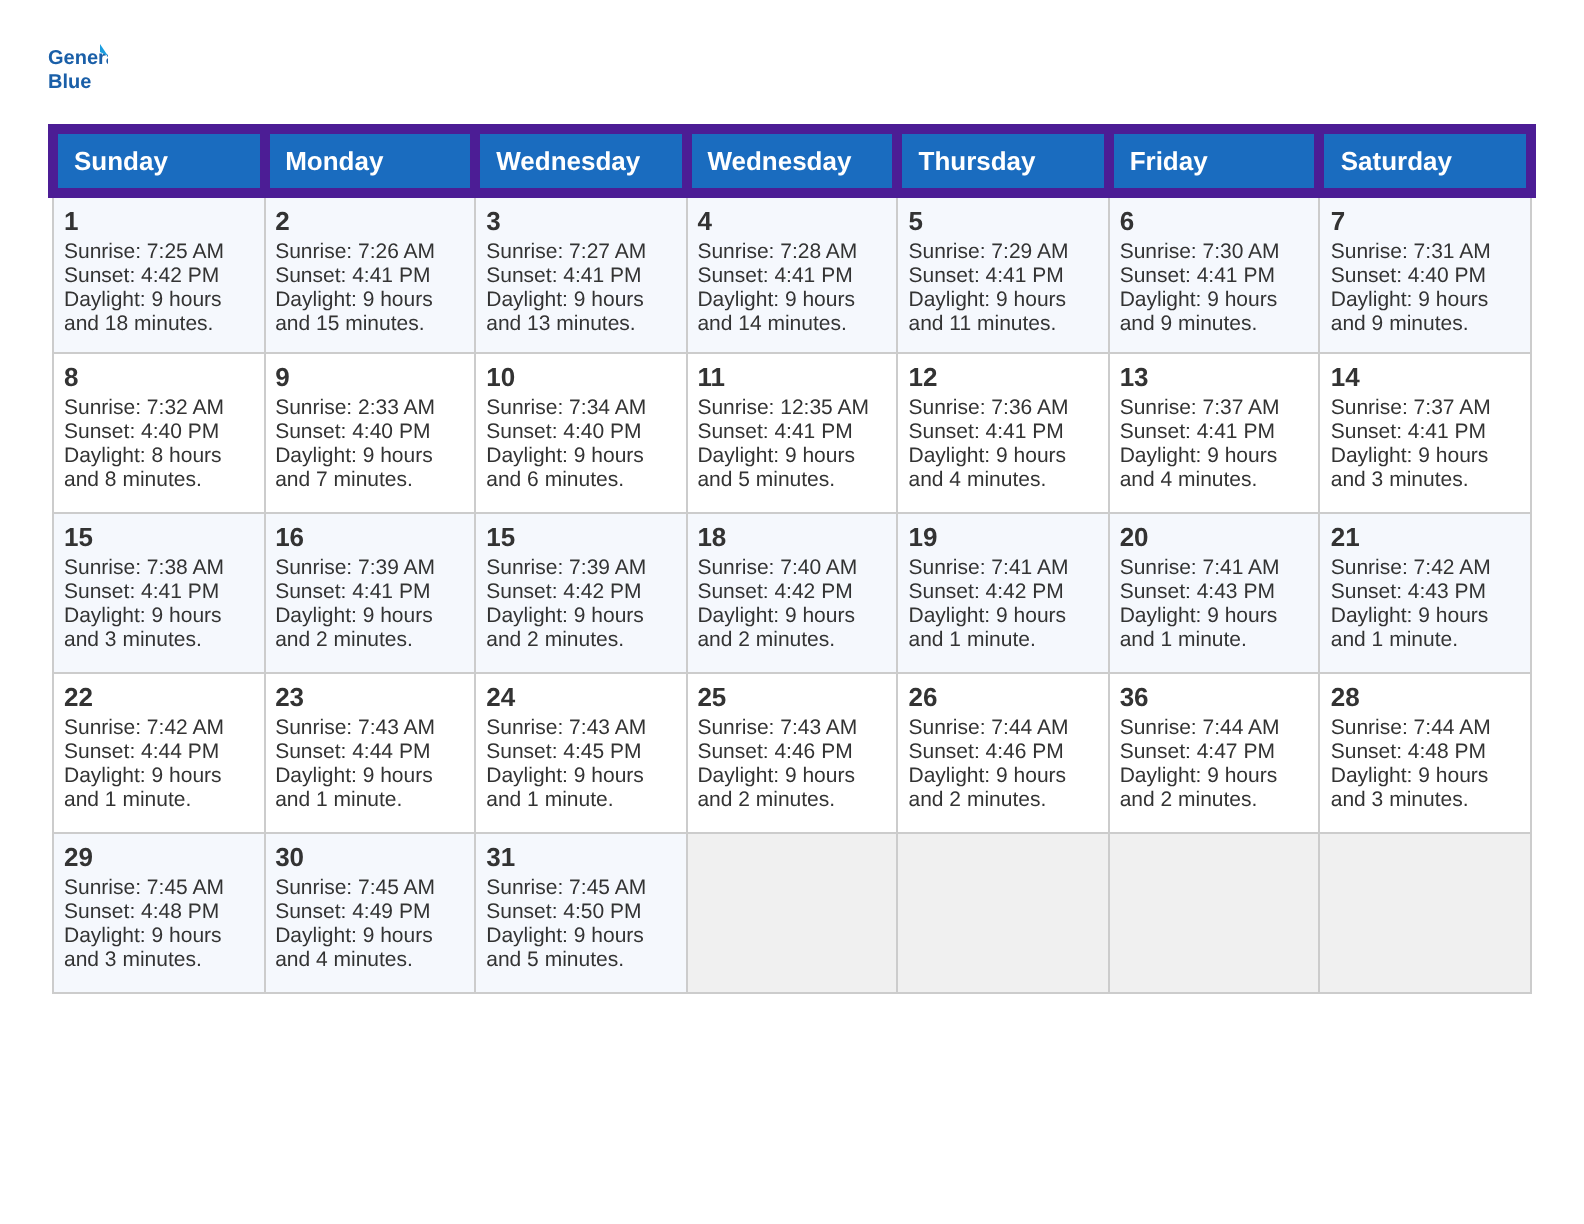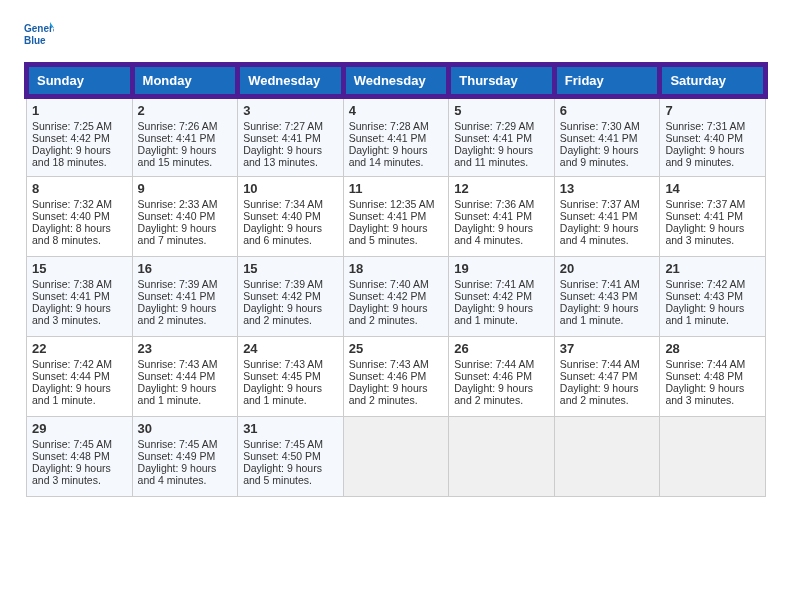--- a/index.html
+++ b/index.html
@@ -128,21 +128,21 @@
         <td><span class="day-num">19</span><span>Sunrise: 7:41 AM</span><br><span>Sunset: 4:42 PM</span><br><span>Daylight: 9 hours and 1 minute.</span></td>
         <td><span class="day-num">20</span><span>Sunrise: 7:41 AM</span><br><span>Sunset: 4:43 PM</span><br><span>Daylight: 9 hours and 1 minute.</span></td>
         <td><span class="day-num">21</span><span>Sunrise: 7:42 AM</span><br><span>Sunset: 4:43 PM</span><br><span>Daylight: 9 hours and 1 minute.</span></td>
       </tr>
       <tr>
         <td><span class="day-num">22</span><span>Sunrise: 7:42 AM</span><br><span>Sunset: 4:44 PM</span><br><span>Daylight: 9 hours and 1 minute.</span></td>
         <td><span class="day-num">23</span><span>Sunrise: 7:43 AM</span><br><span>Sunset: 4:44 PM</span><br><span>Daylight: 9 hours and 1 minute.</span></td>
         <td><span class="day-num">24</span><span>Sunrise: 7:43 AM</span><br><span>Sunset: 4:45 PM</span><br><span>Daylight: 9 hours and 1 minute.</span></td>
         <td><span class="day-num">25</span><span>Sunrise: 7:43 AM</span><br><span>Sunset: 4:46 PM</span><br><span>Daylight: 9 hours and 2 minutes.</span></td>
         <td><span class="day-num">26</span><span>Sunrise: 7:44 AM</span><br><span>Sunset: 4:46 PM</span><br><span>Daylight: 9 hours and 2 minutes.</span></td>
-        <td><span class="day-num">37</span><span>Sunrise: 7:44 AM</span><br><span>Sunset: 4:47 PM</span><br><span>Daylight: 9 hours and 2 minutes.</span></td>
+        <td><span class="day-num">36</span><span>Sunrise: 7:44 AM</span><br><span>Sunset: 4:47 PM</span><br><span>Daylight: 9 hours and 2 minutes.</span></td>
         <td><span class="day-num">28</span><span>Sunrise: 7:44 AM</span><br><span>Sunset: 4:48 PM</span><br><span>Daylight: 9 hours and 3 minutes.</span></td>
       </tr>
       <tr>
         <td><span class="day-num">29</span><span>Sunrise: 7:45 AM</span><br><span>Sunset: 4:48 PM</span><br><span>Daylight: 9 hours and 3 minutes.</span></td>
         <td><span class="day-num">30</span><span>Sunrise: 7:45 AM</span><br><span>Sunset: 4:49 PM</span><br><span>Daylight: 9 hours and 4 minutes.</span></td>
         <td><span class="day-num">31</span><span>Sunrise: 7:45 AM</span><br><span>Sunset: 4:50 PM</span><br><span>Daylight: 9 hours and 5 minutes.</span></td>
         <td class="empty"></td>
         <td class="empty"></td>
         <td class="empty"></td>
         <td class="empty"></td>

